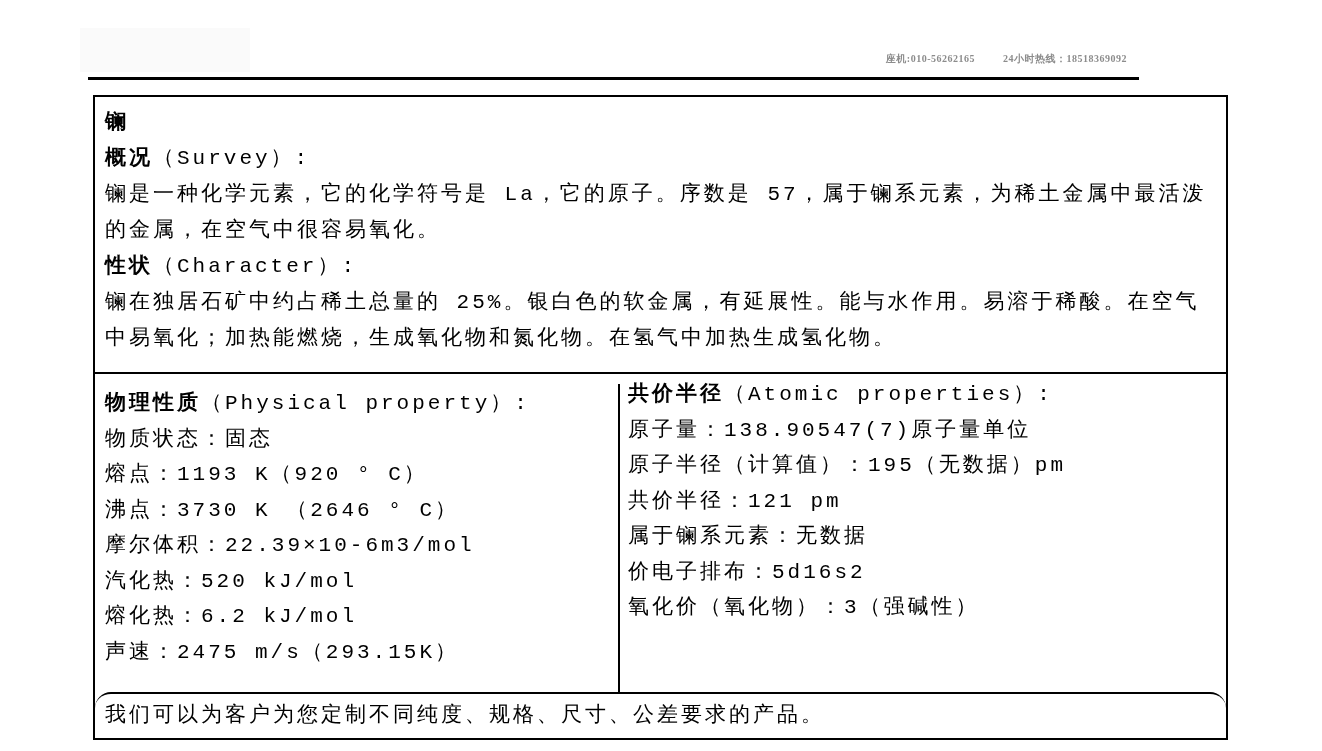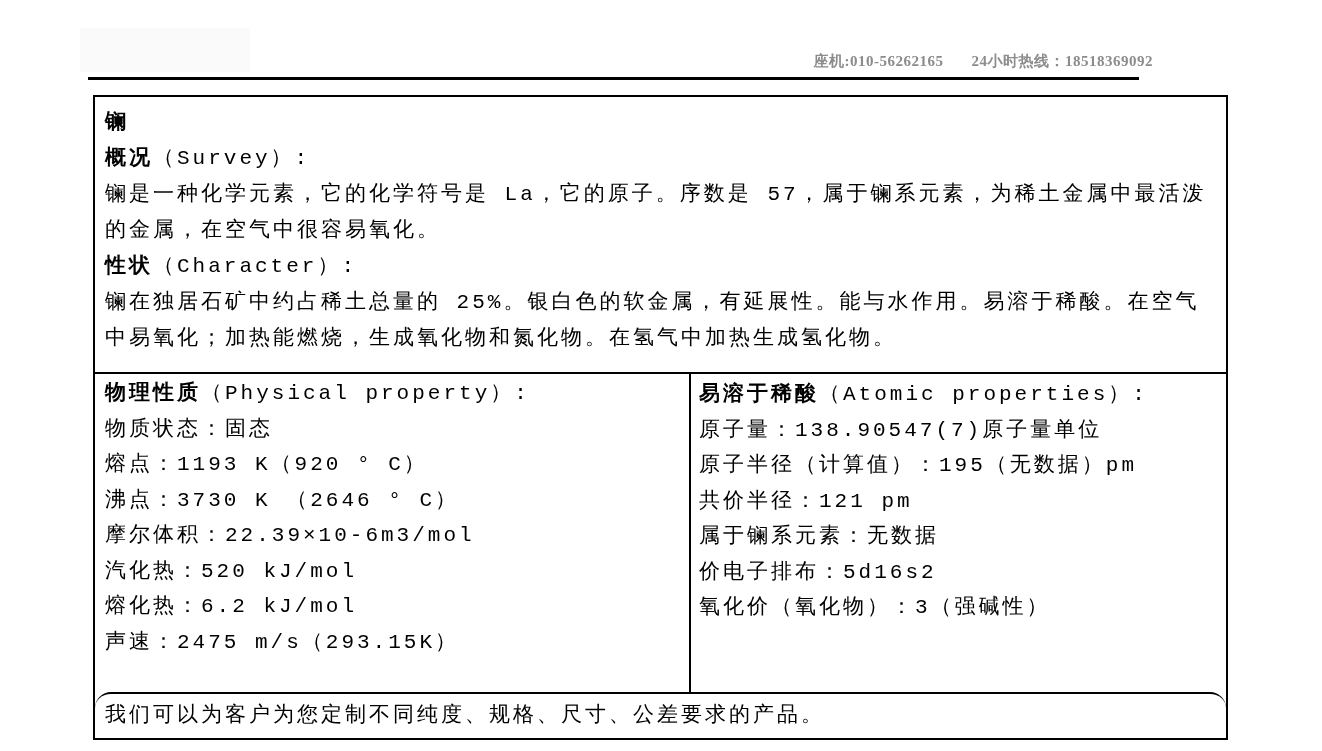--- a/index.html
+++ b/index.html
@@ -11,23 +11,23 @@
     font-family:"Liberation Mono","DejaVu Sans Mono",monospace;
     color:#000000;
     overflow:hidden;
   }
   .logo-placeholder {
     position:absolute; left:80px; top:28px;
     width:170px; height:44px;
     background:#fafafa;
   }
   .header-contact {
-    position:absolute; top:52px; right:169px;
+    position:absolute; top:52px; right:195px;
     font-family:"Liberation Serif","DejaVu Serif",serif;
-    font-weight:bold; font-size:15px; letter-spacing:0.5px;
+    font-weight:bold; font-size:10px; letter-spacing:0.5px;
     color:#8c8c8c; white-space:nowrap;
   }
   .header-contact .sep { display:inline-block; width:28px; }
   .header-rule {
     position:absolute; left:88px; top:77px;
     width:1051px; height:3px; background:#000000;
   }
   .doc-table {
     position:absolute; left:93px; top:95px;
     width:1135px; height:645px;
@@ -37,22 +37,22 @@
   }
   .intro-cell {
     height:275px; padding:8px 8px 0 10px;
     line-height:36px; overflow:hidden;
   }
   .two-col {
     height:320px; display:flex;
     border-top:2px solid #000000;
   }
   .col-left {
-    width:596px; border-right:2px solid #000000;
-    padding:2px 6px 0 10px; line-height:35.5px; overflow:hidden;
+    width:525px; border-right:2px solid #000000;
+    padding:2px 6px 0 10px; line-height:35.5px; overflow:hidden;margin-top:10px;
   }
   .col-right {
     flex:1; padding:3px 4px 0 8px; line-height:35.5px; overflow:hidden;
   }
   .footer-cell {
     flex:1; border-top:2px solid #000000;
     padding-left:10px; line-height:44px; overflow:hidden;border-radius:16px;
   }
   .bold { font-weight:bold; }
   .line { white-space:nowrap; }
@@ -85,21 +85,21 @@
         <div class="line">物质状态：固态</div>
         <div class="line">熔点：1193 K（920 ° C）</div>
         <div class="line">沸点：3730 K （2646 ° C）</div>
         <div class="line">摩尔体积：22.39×10-6m3/mol</div>
         <div class="line">汽化热：520 kJ/mol</div>
         <div class="line">熔化热：6.2 kJ/mol</div>
         <div class="line">声速：2475 m/s（293.15K）</div>
       </div>
 
       <div class="col-right">
-        <div class="line"><span class="bold">易溶于稀酸</span><span>（Atomic properties）:</span></div>
+        <div class="line"><span class="bold">共价半径</span><span>（Atomic properties）:</span></div>
         <div class="line">原子量：138.90547(7)原子量单位</div>
         <div class="line">原子半径（计算值）：195（无数据）pm</div>
         <div class="line">共价半径：121 pm</div>
         <div class="line">属于镧系元素：无数据</div>
         <div class="line">价电子排布：5d16s2</div>
         <div class="line">氧化价（氧化物）：3（强碱性）</div>
       </div>
 
     </div>
 

